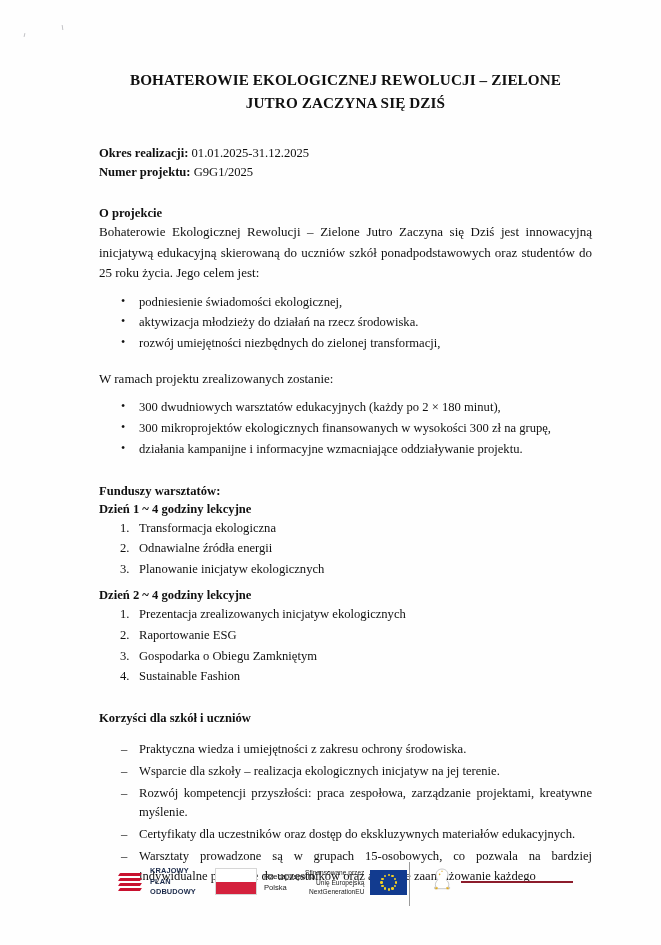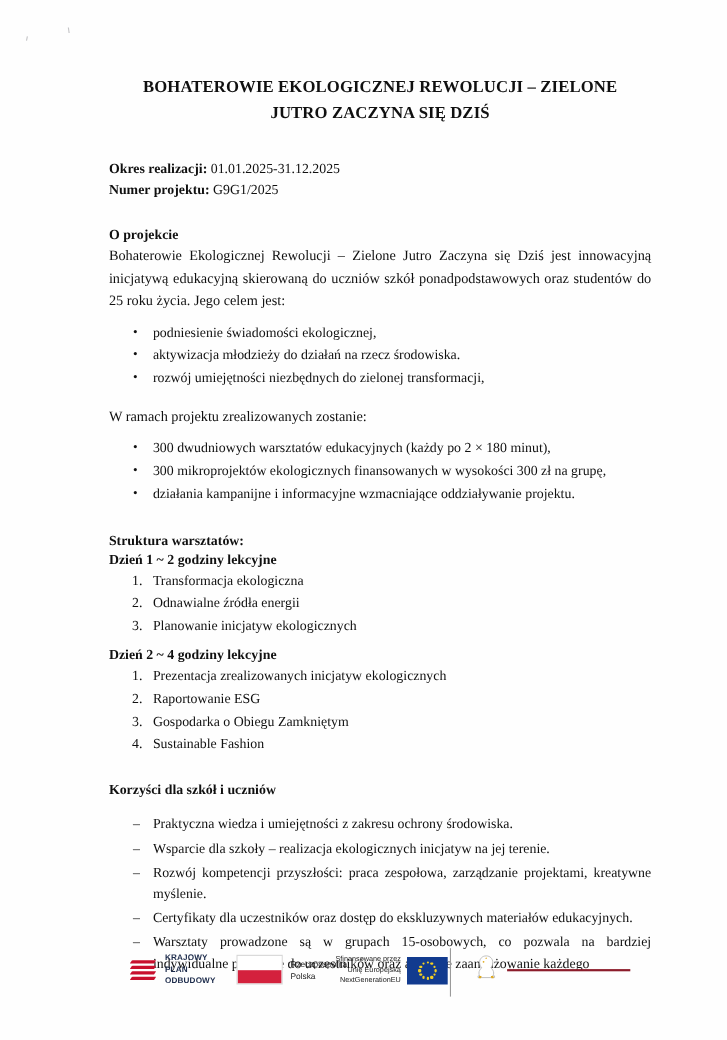--- a/index.html
+++ b/index.html
@@ -276,24 +276,24 @@
     </ul>
 
     <p class="body-par lead">W ramach projektu zrealizowanych zostanie:</p>
 
     <ul class="dotlist">
       <li>300 dwudniowych warsztatów edukacyjnych (każdy po 2 × 180 minut),</li>
       <li>300 mikroprojektów ekologicznych finansowanych w wysokości 300 zł na grupę,</li>
       <li>działania kampanijne i informacyjne wzmacniające oddziaływanie projektu.</li>
     </ul>
 
-    <div class="sec-head">Struktura warsztatów:</div>
+    <div class="sec-head">Funduszy warsztatów:</div>
 
     <div class="daygroup">
-      <div class="day-head">Dzień 1 ~ 2 godziny lekcyjne</div>
+      <div class="day-head">Dzień 1 ~ 4 godziny lekcyjne</div>
       <ol class="numlist">
         <li>Transformacja ekologiczna</li>
         <li>Odnawialne źródła energii</li>
         <li>Planowanie inicjatyw ekologicznych</li>
       </ol>
     </div>
 
     <div class="daygroup">
       <div class="day-head second">Dzień 2 ~ 4 godziny lekcyjne</div>
       <ol class="numlist">

